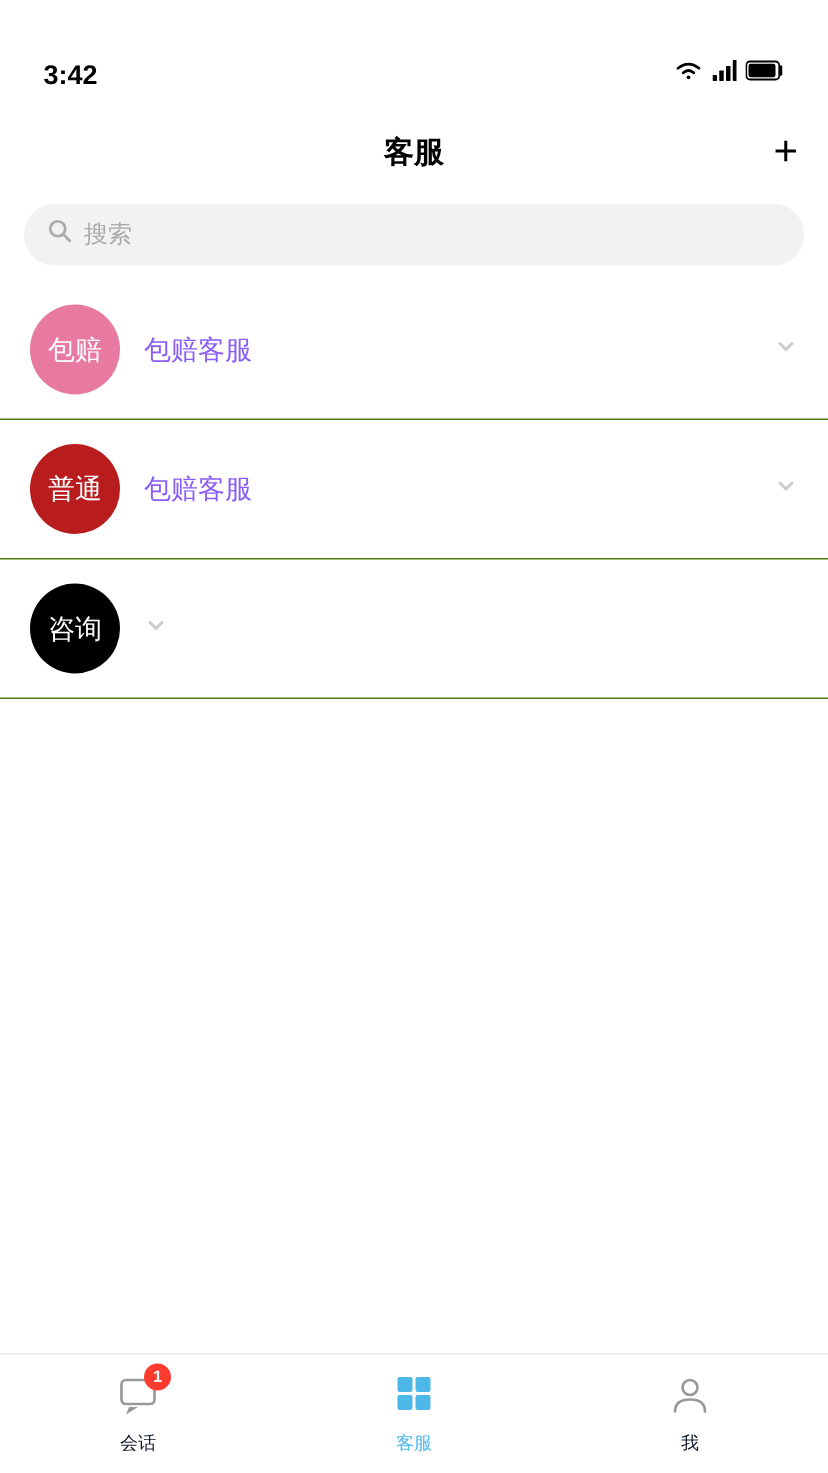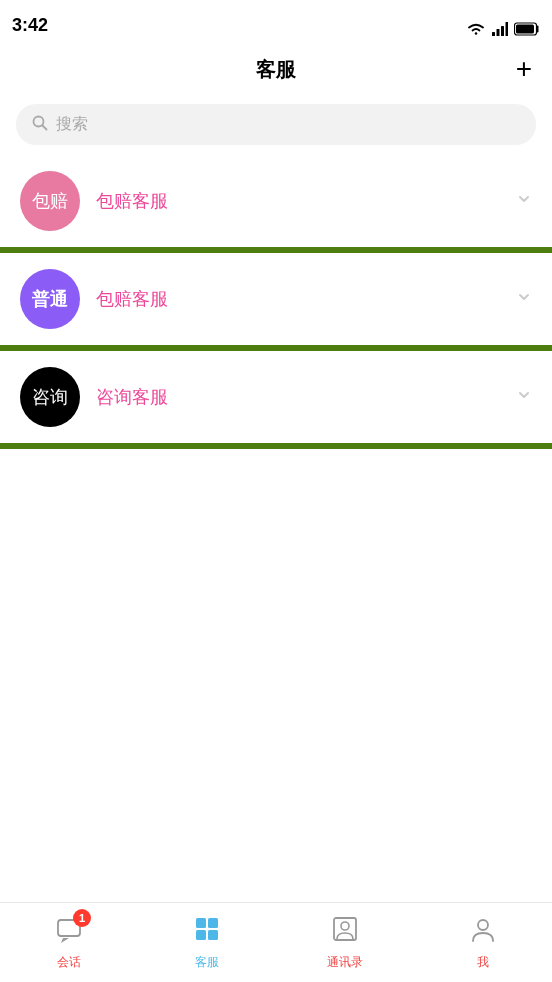--- a/index.html
+++ b/index.html
@@ -15,23 +15,24 @@
       font-family: -apple-system, 'PingFang SC', 'Microsoft YaHei', sans-serif;
       display: flex;
       flex-direction: column;
       overflow: hidden;
     }
 
     
     .status-bar {
       display: flex;
       justify-content: space-between;
-      align-items: flex-end;
-      padding: 8px 12px;
+      align-items: flex-start;
+      padding: 8px 29px;
       height: 44px;
+      margin-top: 32px;
     }
 
     .status-time {
       font-size: 18px;
       font-weight: 600;
       color: #000;
     }
 
     .status-icons {
       display: flex;
@@ -92,21 +93,21 @@
     
     .list-container {
       flex: 1;
       overflow-y: auto;
     }
 
     .list-item {
       display: flex;
       align-items: center;
       padding: 16px 20px;
-      border-bottom: 6px solid #4d7c0f;
+      border-bottom: 1px solid #4d7c0f;
       cursor: pointer;
     }
 
     .item-avatar {
       width: 60px;
       height: 60px;
       border-radius: 50%;
       display: flex;
       align-items: center;
       justify-content: center;
@@ -115,32 +116,31 @@
       color: #fff;
       flex-shrink: 0;
       margin-right: 16px;
     }
 
     .avatar-pink {
       background: #e879a0;
     }
 
     .avatar-olive {
-      background: #8b5cf6;
-      font-weight: bold;
+      background: #b91c1c;
     }
 
     .avatar-yellow {
       background: #000000;
     }
 
     .item-label {
       flex: 1;
       font-size: 18px;
-      color: #ec4899;
+      color: #8b5cf6;
       font-family: Liberation Serif, serif;
     }
 
     .item-chevron {
       color: #ccc;
       font-size: 18px;
     }
 
     
     .bottom-nav {
@@ -166,21 +166,21 @@
       color: #999;
       position: relative;
     }
 
     .nav-icon.active {
       color: #4db8e8;
     }
 
     .nav-label {
       font-size: 12px;
-      color: #ef4444;
+      color: #0f172a;
     }
 
     .nav-label.active {
       color: #4db8e8;
     }
 
     .badge {
       position: absolute;
       top: -6px;
       right: -8px;
@@ -259,21 +259,20 @@
     <span class="item-label">包赔客服</span>
     <span class="item-chevron">
       <svg width="16" height="16" viewBox="0 0 16 16" fill="none">
         <path d="M4 6 L8 10 L12 6" stroke="#ccc" stroke-width="2" stroke-linecap="round" stroke-linejoin="round"></path>
       </svg>
     </span>
   </div>
 
   <div class="list-item">
     <div class="item-avatar avatar-yellow">咨询</div>
-    <span class="item-label">咨询客服</span>
     <span class="item-chevron">
       <svg width="16" height="16" viewBox="0 0 16 16" fill="none">
         <path d="M4 6 L8 10 L12 6" stroke="#ccc" stroke-width="2" stroke-linecap="round" stroke-linejoin="round"></path>
       </svg>
     </span>
   </div>
 
 </div>
 
 <div class="bottom-nav">
@@ -294,30 +293,20 @@
       <svg width="28" height="28" viewBox="0 0 28 28" fill="none">
         <rect x="3" y="3" width="10" height="10" rx="1.5" fill="#4db8e8"></rect>
         <rect x="15" y="3" width="10" height="10" rx="1.5" fill="#4db8e8"></rect>
         <rect x="3" y="15" width="10" height="10" rx="1.5" fill="#4db8e8"></rect>
         <rect x="15" y="15" width="10" height="10" rx="1.5" fill="#4db8e8"></rect>
       </svg>
     </div>
     <span class="nav-label active">客服</span>
   </div>
 
-  <div class="nav-item">
-    <div class="nav-icon">
-      <svg width="28" height="28" viewBox="0 0 28 28" fill="none">
-        <rect x="3" y="3" width="22" height="22" rx="2" stroke="#999" stroke-width="1.8" fill="none"></rect>
-        <circle cx="14" cy="11" r="4" stroke="#999" stroke-width="1.6" fill="none"></circle>
-        <path d="M6 24 Q6 18 14 18 Q22 18 22 24" stroke="#999" stroke-width="1.6" fill="none" stroke-linecap="round"></path>
-      </svg>
-    </div>
-    <span class="nav-label">通讯录</span>
-  </div>
 
   <div class="nav-item">
     <div class="nav-icon">
       <svg width="28" height="28" viewBox="0 0 28 28" fill="none">
         <circle cx="14" cy="10" r="5" stroke="#999" stroke-width="1.8" fill="none"></circle>
         <path d="M4 26 Q4 18 14 18 Q24 18 24 26" stroke="#999" stroke-width="1.8" fill="none" stroke-linecap="round"></path>
       </svg>
     </div>
     <span class="nav-label">我</span>
   </div>

